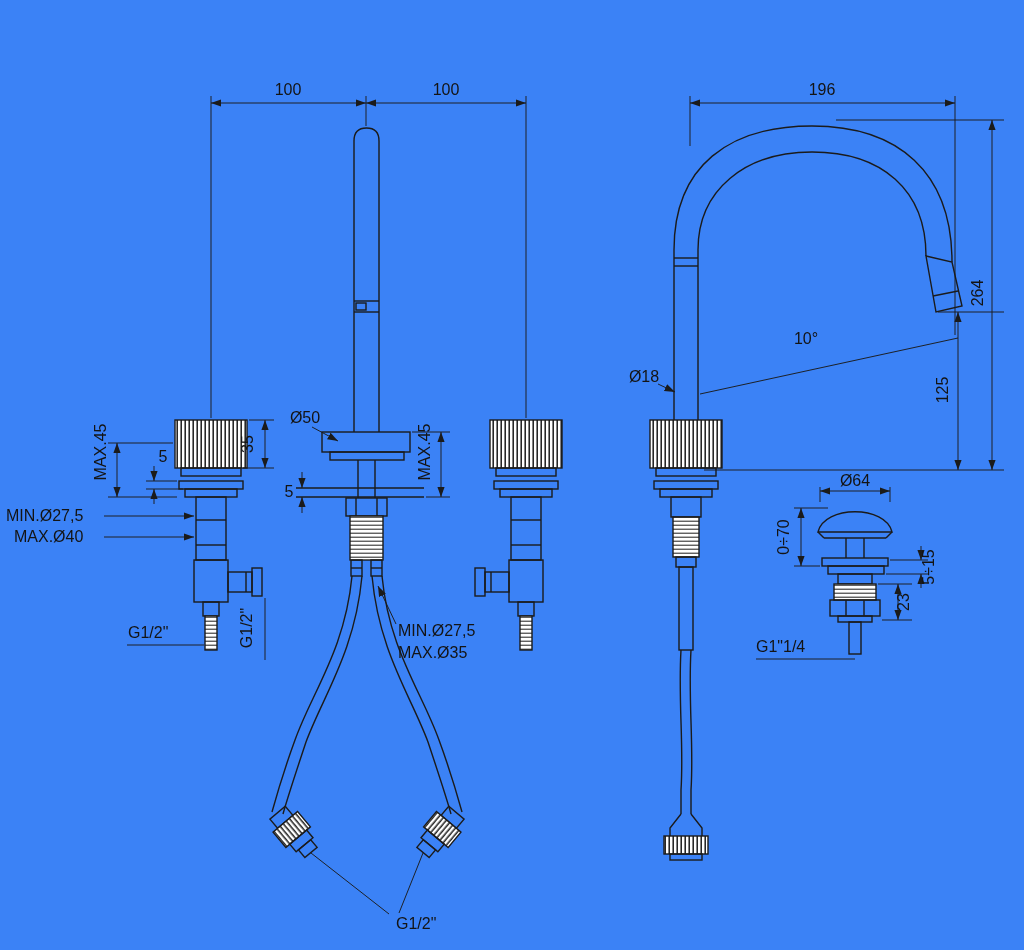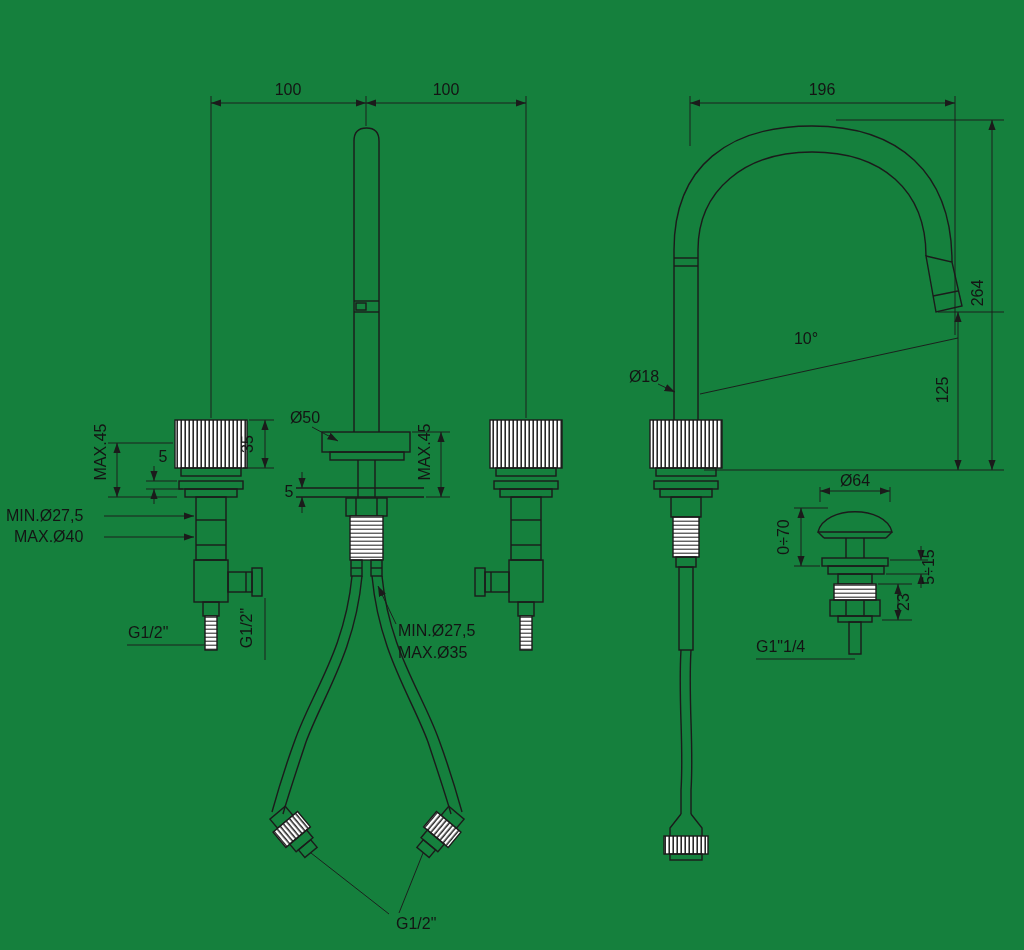--- a/index.html
+++ b/index.html
@@ -1,16 +1,16 @@
 <!DOCTYPE html>
 <html><head>
 <meta charset="utf-8">
 <style>
   html,body{margin:0;padding:0;background:#ffffff;}
-  .stage{position:relative;width:1024px;height:950px;background:#15803d;overflow:hidden;}
+  .stage{position:relative;width:1024px;height:950px;background:#3b82f6;overflow:hidden;}
   svg{display:block;}
   svg .obj rect, svg .obj path, svg .obj line, svg .obj ellipse{
     stroke:#1b1b1b; stroke-width:1.4; fill:none; stroke-linecap:butt; stroke-linejoin:miter;
   }
   svg .obj .knurl{ fill:url(#knurl); }
   svg .obj .thr{ fill:url(#threads); }
   svg .dim line, svg .dim path{ stroke:#1b1b1b; stroke-width:0.95; fill:none; }
   svg text{
     font-family:"Liberation Sans", sans-serif;
     font-size:16px; fill:#141414; stroke:none;

